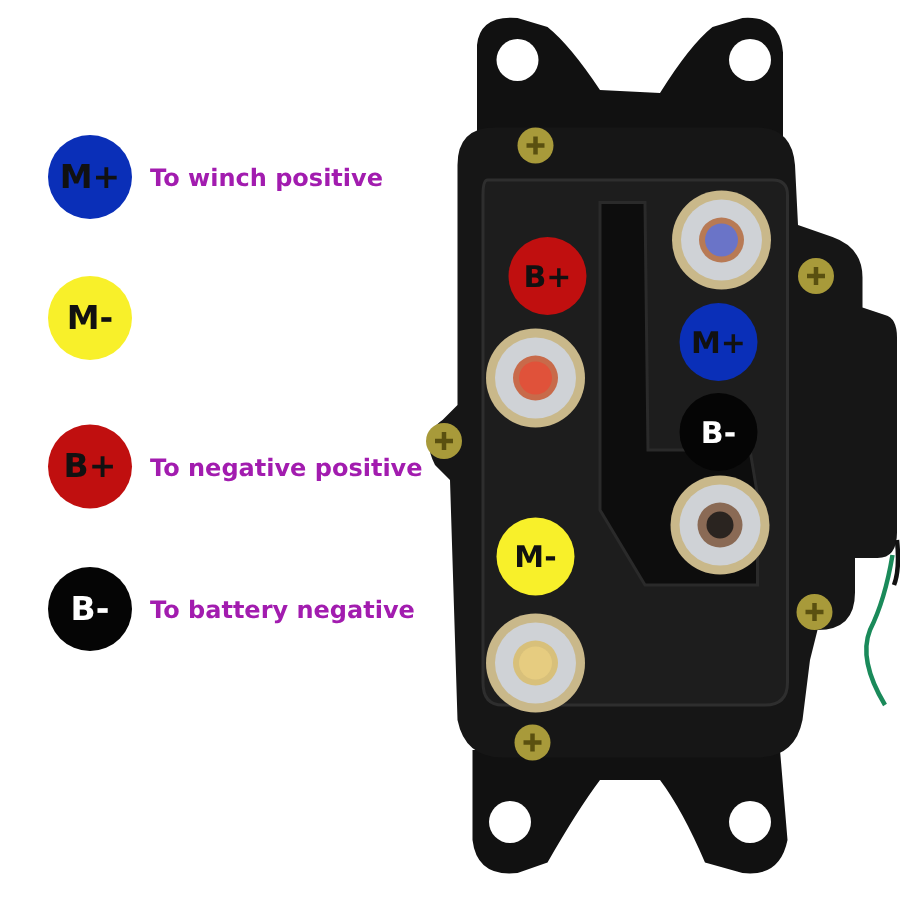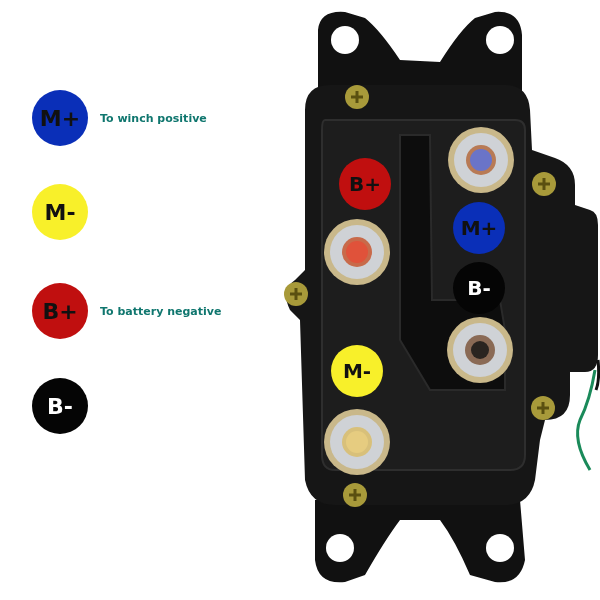--- a/index.html
+++ b/index.html
@@ -1,38 +1,39 @@
 <!DOCTYPE html>
 <html><head>
 <meta charset="utf-8">
 <style>
   html, body { margin:0; padding:0; background:#ffffff; }
   body { width:600px; height:600px; position:relative; overflow:hidden; font-family:"DejaVu Sans", sans-serif; }
   .legend-item { position:absolute; left:32px; display:flex; align-items:center; }
   .badge { width:56px; height:56px; border-radius:50%; display:flex; align-items:center; justify-content:center; font-weight:bold; font-size:22px; font-family:"DejaVu Sans", sans-serif; }
-  .legend-text { margin-left:12px; font-weight:bold; font-size:11px; color:#0f766e; white-space:nowrap; }
+  .legend-text { margin-left:12px; font-weight:bold; font-size:16px; color:#a21caf; white-space:nowrap; }
   .device { position:absolute; left:0; top:0; width:600px; height:600px; }
   .term-badge { position:absolute; width:52px; height:52px; border-radius:50%; display:flex; align-items:center; justify-content:center; font-weight:bold; font-size:20px; }
 </style>
 </head>
 <body>
 
 <div class="legend-item" style="top:90px;">
   <div class="badge" style="background:#0a2fb8;color:#111;">M+</div>
   <div class="legend-text">To winch positive</div>
 </div>
 <div class="legend-item" style="top:184px;">
   <div class="badge" style="background:#f8f02a;color:#111;">M-</div>
 </div>
 <div class="legend-item" style="top:283px;">
   <div class="badge" style="background:#c00f0f;color:#111;">B+</div>
-  <div class="legend-text">To battery negative</div>
+  <div class="legend-text">To negative positive</div>
 </div>
 <div class="legend-item" style="top:378px;">
   <div class="badge" style="background:#050505;color:#fff;">B-</div>
+  <div class="legend-text">To battery negative</div>
 </div>
 
 <svg class="device" viewBox="0 0 600 600" xmlns="http://www.w3.org/2000/svg">
 
   <path d="M318,30 Q320,10 345,12 L365,18 Q380,30 400,60 L440,62 Q460,30 475,18 L495,12 Q520,10 522,35 L522,100 L318,100 Z" fill="#111"></path>
   <circle cx="345" cy="40" r="14" fill="#fff"></circle>
   <circle cx="500" cy="40" r="14" fill="#fff"></circle>
 
   <path d="M315,500 L520,500 L525,560 Q520,585 495,582 L470,575 Q455,540 440,520 L400,520 Q385,540 365,575 L345,582 Q318,585 315,560 Z" fill="#111"></path>
   <circle cx="340" cy="548" r="14" fill="#fff"></circle>

